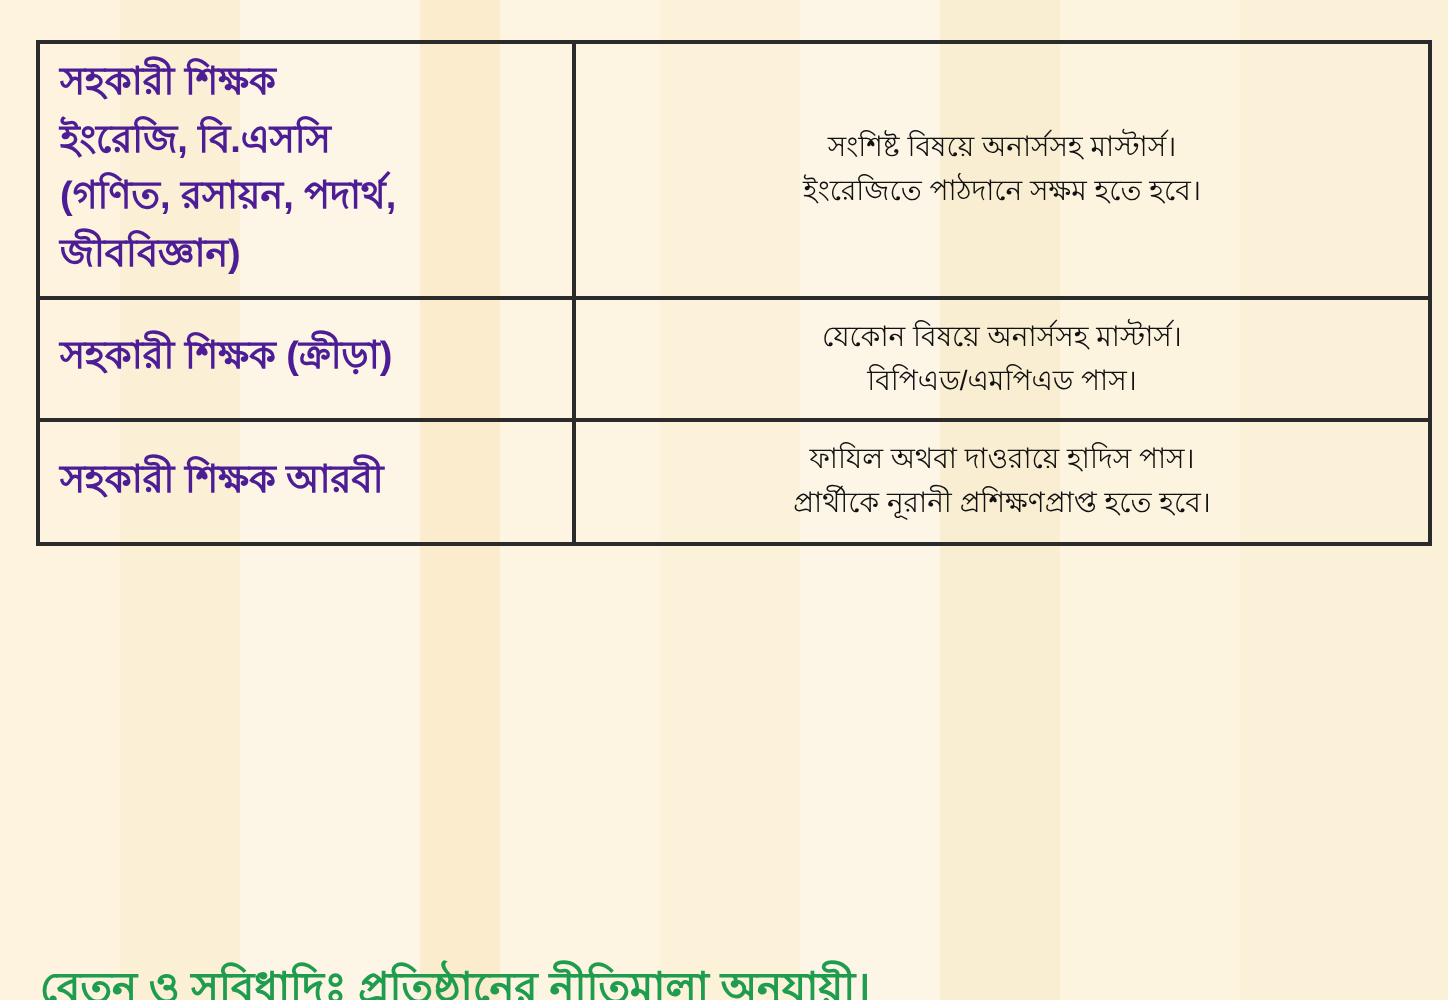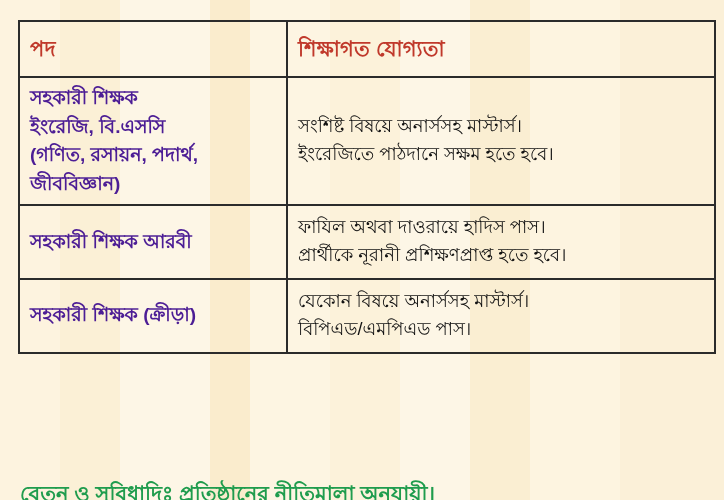--- a/index.html
+++ b/index.html
@@ -66,23 +66,24 @@
     letter-spacing: 0.2px;
   }
   .post-text {
     color: #4c1d95;
     font-size: 19px;
     font-weight: bold;
     line-height: 1.5;
   }
   .qual-line {
     color: #111111;
-    font-size: 18px;
+    font-size: 14px;
     line-height: 1.55;
     white-space: nowrap;
+    text-align: center;
   }
   .qual-cell-inner { padding: 2px 0; }
 
   .footer-line {
     position: absolute;
     left: 20px;
     bottom: -4px;
     color: #1f9c4d;
     font-size: 21px;
     font-weight: bold;
@@ -98,64 +99,56 @@
 <div id="paper-bg"></div>
 
 <div id="page">
 
   <table class="qual-table">
     <colgroup>
       <col class="col-post">
       <col class="col-qual">
     </colgroup>
     <tbody>
-      <tr>
-        <td class="hdr-cell">
-          <div class="hdr-text">পদ</div>
-        </td>
-        <td class="hdr-cell">
-          <div class="hdr-text">শিক্ষাগত যোগ্যতা</div>
-        </td>
-      </tr>
 
       <tr>
         <td>
           <div class="post-text">সহকারী শিক্ষক</div>
           <div class="post-text">ইংরেজি, বি.এসসি</div>
           <div class="post-text">(গণিত, রসায়ন, পদার্থ,</div>
           <div class="post-text">জীববিজ্ঞান)</div>
         </td>
         <td>
           <div class="qual-cell-inner">
             <div class="qual-line">সংশিষ্ট বিষয়ে অনার্সসহ মাস্টার্স।</div>
             <div class="qual-line">ইংরেজিতে পাঠদানে সক্ষম হতে হবে।</div>
           </div>
         </td>
       </tr>
 
       <tr>
         <td>
+          <div class="post-text">সহকারী শিক্ষক (ক্রীড়া)</div>
+        </td>
+        <td>
+          <div class="qual-cell-inner">
+            <div class="qual-line">যেকোন বিষয়ে অনার্সসহ মাস্টার্স।</div>
+            <div class="qual-line">বিপিএড/এমপিএড পাস।</div>
+          </div>
+        </td>
+      </tr>
+
+      <tr>
+        <td>
           <div class="post-text">সহকারী শিক্ষক আরবী</div>
         </td>
         <td>
           <div class="qual-cell-inner">
             <div class="qual-line">ফাযিল অথবা দাওরায়ে হাদিস পাস।</div>
             <div class="qual-line">প্রার্থীকে নূরানী প্রশিক্ষণপ্রাপ্ত হতে হবে।</div>
-          </div>
-        </td>
-      </tr>
-
-      <tr>
-        <td>
-          <div class="post-text">সহকারী শিক্ষক (ক্রীড়া)</div>
-        </td>
-        <td>
-          <div class="qual-cell-inner">
-            <div class="qual-line">যেকোন বিষয়ে অনার্সসহ মাস্টার্স।</div>
-            <div class="qual-line">বিপিএড/এমপিএড পাস।</div>
           </div>
         </td>
       </tr>
 
     </tbody>
   </table>
 
   <div class="footer-line">বেতন ও সুবিধাদিঃ প্রতিষ্ঠানের নীতিমালা অনুযায়ী।</div>
 </div>
 

